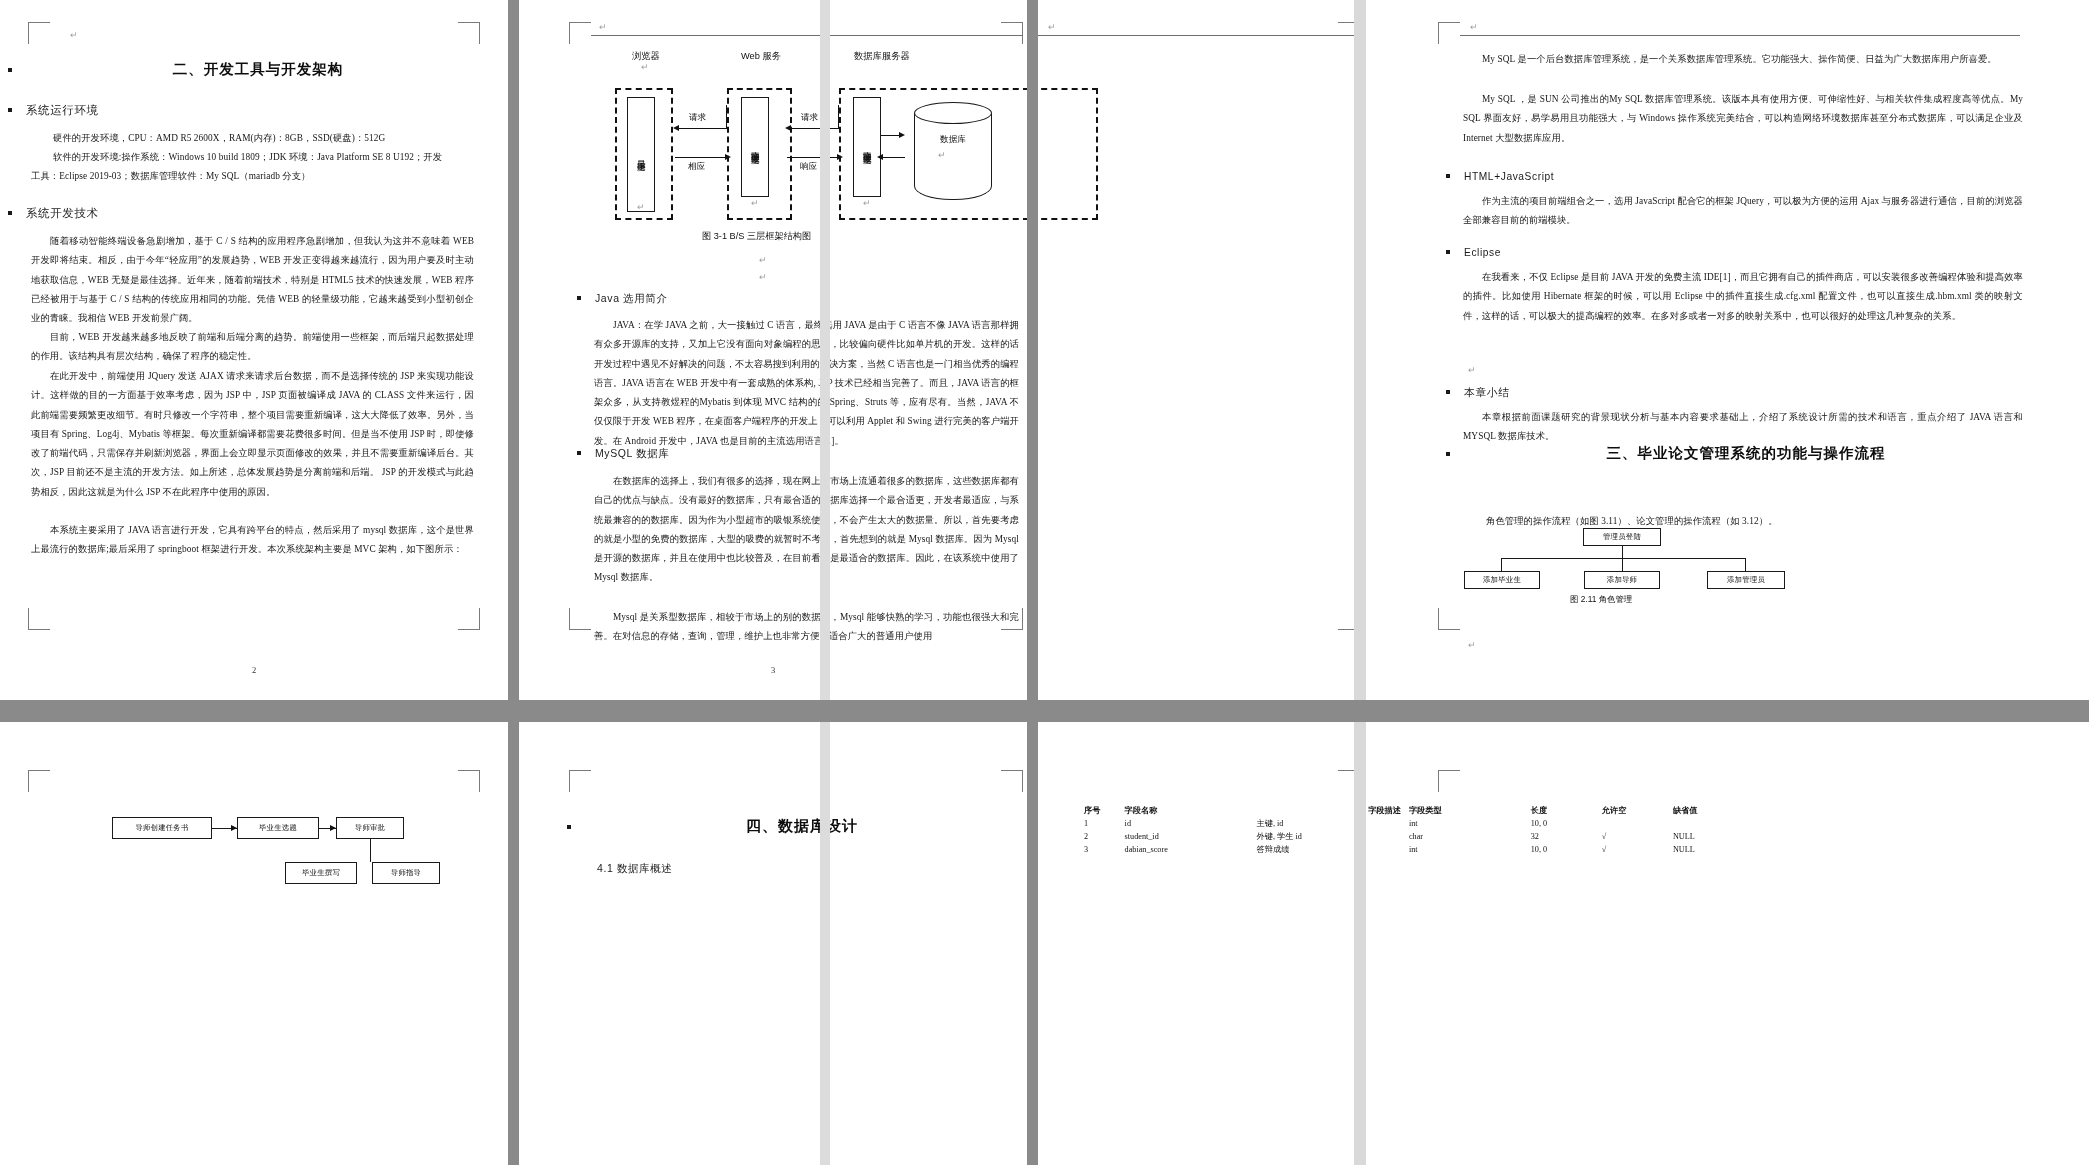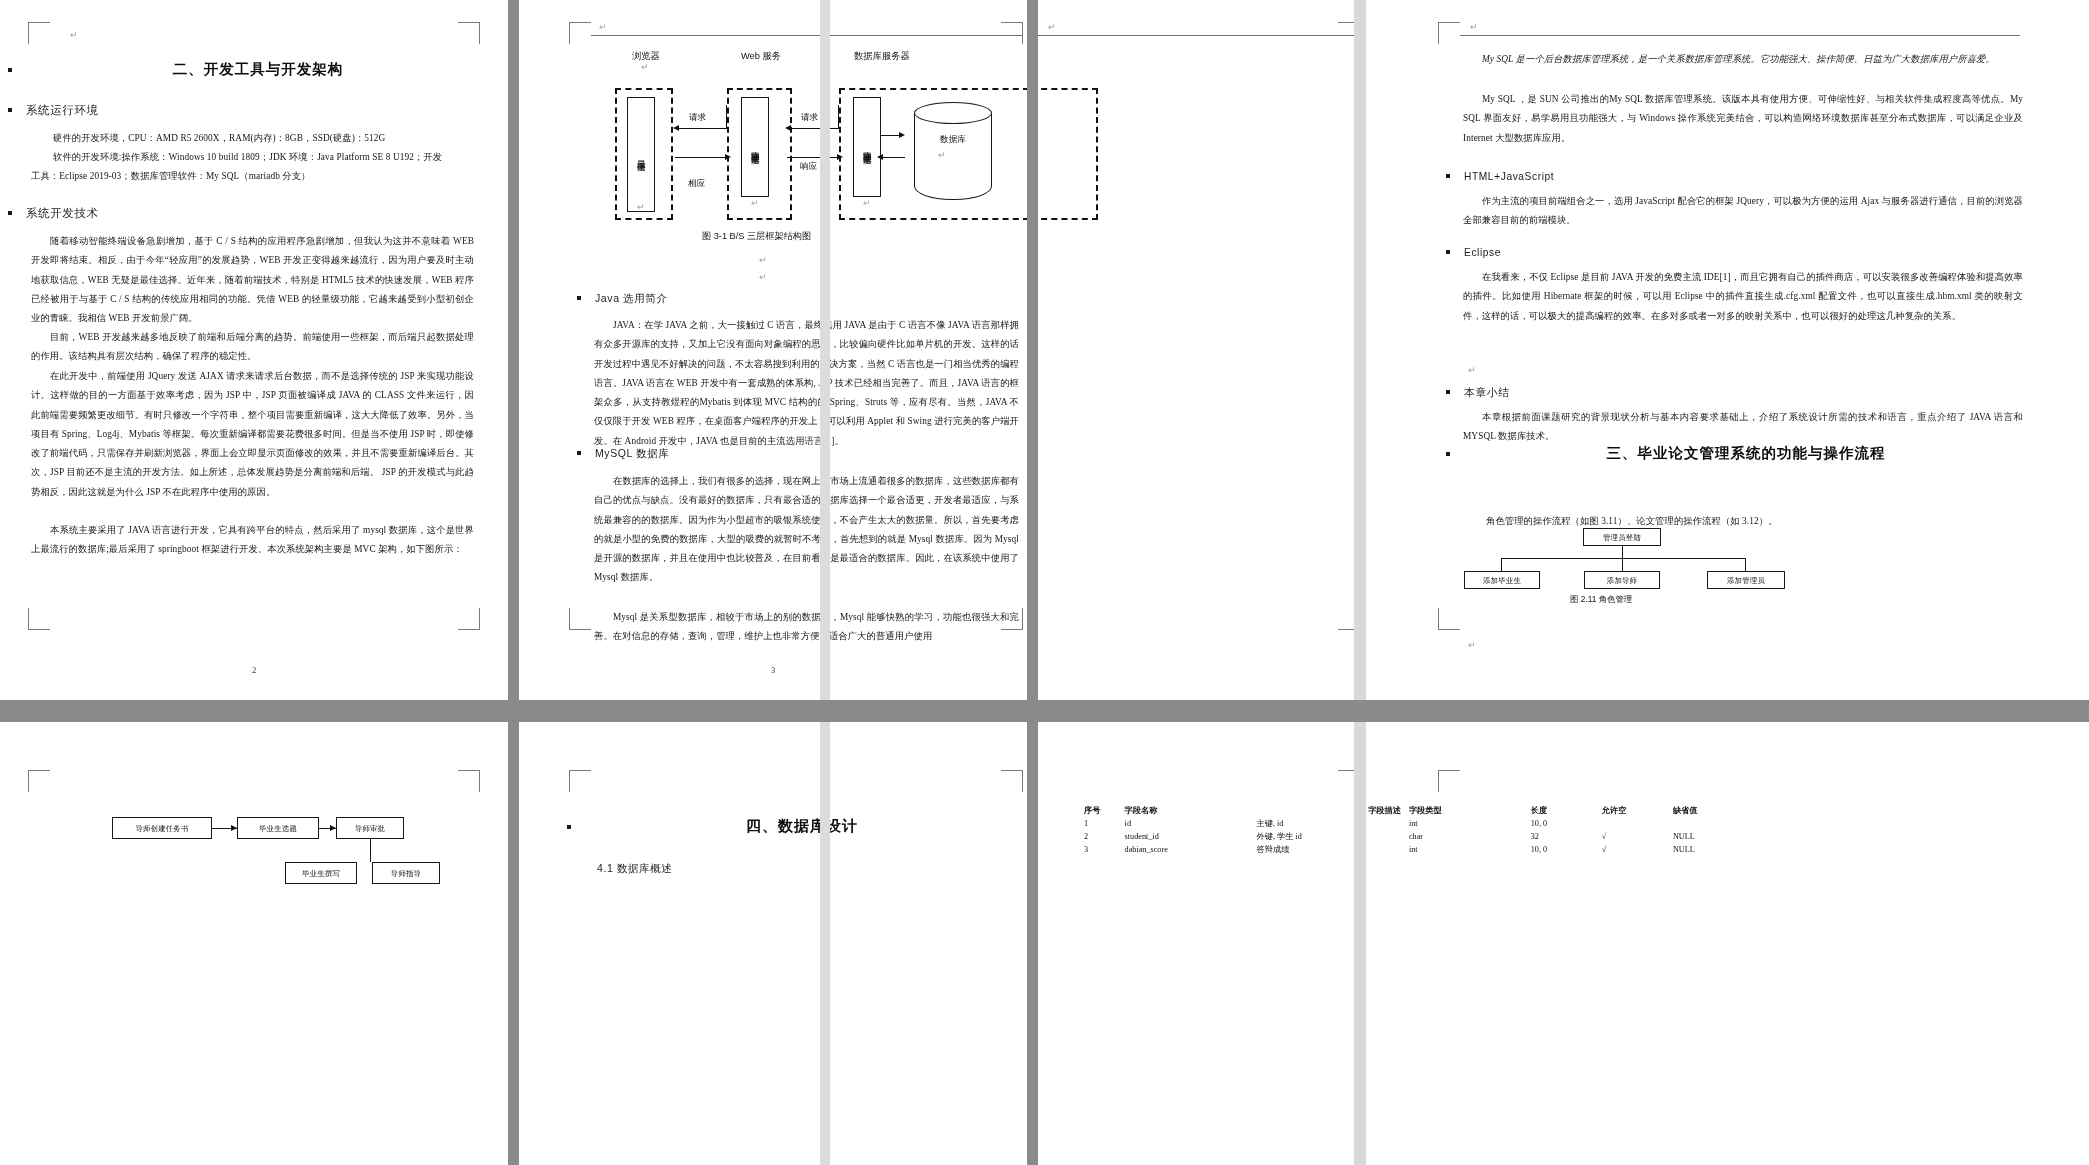--- a/index.html
+++ b/index.html
@@ -152,21 +152,21 @@
     color: #111;
     white-space: nowrap;
   }
 
   
   .fnode {
     position: absolute;
     border: 1px solid #1a1a1a;
     background: #fff;
     font-size: 7.4px;
-    font-family: Liberation Sans, sans-serif;
+    font-family: Liberation Mono, monospace;
     color: #111;
     display: flex;
     align-items: center;
     justify-content: center;
     text-align: center;
     line-height: 9px;
     letter-spacing: 0.2px;
   }
   .fline { position: absolute; background: #1a1a1a; }
 
@@ -264,21 +264,21 @@
         <div class="zbox" style="left:334px; top:97px; width:28px; height:100px;">事物处理逻辑</div>
         <div class="para-mark" style="left:344px; top:198px;">↵</div>
 
         <div class="arrowline" style="left:160px; top:128px; width:48px;"></div>
         <div class="arrowline" style="left:207px; top:105px; width:1.2px; height:24px;"></div>
         <div class="arrowhead ah-left" style="left:154px; top:125px;"></div>
         <div class="zlabel" style="left:170px; top:112px; font-size:8.6px;">请求</div>
 
         <div class="arrowline" style="left:156px; top:157px; width:52px;"></div>
         <div class="arrowhead ah-right" style="left:206px; top:154px;"></div>
-        <div class="zlabel" style="left:169px; top:161px; font-size:8.6px;margin-top:17px;">相应</div>
+        <div class="zlabel" style="left:169px; top:161px; font-size:8.6px;">相应</div>
 
         <div class="arrowline" style="left:272px; top:128px; width:48px;"></div>
         <div class="arrowline" style="left:319px; top:105px; width:1.2px; height:24px;"></div>
         <div class="arrowhead ah-left" style="left:266px; top:125px;"></div>
         <div class="zlabel" style="left:282px; top:112px; font-size:8.6px;">请求</div>
 
         <div class="arrowline" style="left:268px; top:157px; width:52px;"></div>
         <div class="arrowhead ah-right" style="left:318px; top:154px;"></div>
         <div class="zlabel" style="left:281px; top:161px; font-size:8.6px;">响应</div>
 
@@ -327,21 +327,21 @@
       <div class="cmark br" style="left:300px; top:608px;"></div>
       <div class="cmark bl" style="left:400px; top:608px;"></div>
       <div class="hrule" style="left:0px; top:35px; width:322px; height:1.1px; background:#6f6f6f;"></div>
       <div class="hrule" style="left:422px; top:35px; width:560px; height:1.1px; background:#6f6f6f;"></div>
       <div class="para-mark" style="left:10px; top:22px;">↵</div>
 
       <div class="zone" style="left:-190px; top:88px; width:250px; height:132px; border-left:none;"></div>
 
       <div class="para-mark" style="left:432px; top:22px;">↵</div>
 
-      <div class="body-txt indent" style="position:absolute; left:425px; top:50px; width:560px;font-style:italic;">My SQL 是一个后台数据库管理系统，是一个关系数据库管理系统。它功能强大、操作简便、日益为广大数据库用户所喜爱。</div>
+      <div class="body-txt indent" style="position:absolute; left:425px; top:50px; width:560px;">My SQL 是一个后台数据库管理系统，是一个关系数据库管理系统。它功能强大、操作简便、日益为广大数据库用户所喜爱。</div>
       <div class="body-txt indent" style="position:absolute; left:425px; top:90px; width:560px;">My SQL ，是 SUN 公司推出的My SQL 数据库管理系统。该版本具有使用方便、可伸缩性好、与相关软件集成程度高等优点。My SQL 界面友好，易学易用且功能强大，与 Windows 操作系统完美结合，可以构造网络环境数据库甚至分布式数据库，可以满足企业及 Internet 大型数据库应用。</div>
 
       <div class="bullet-row" style="position:absolute; left:400px; top:166px; width:590px;">
         <div class="bl-mark"><span class="bullet-sq"></span></div>
         <div class="bl-body h2" style="font-size:10.2px;">HTML+JavaScript</div>
       </div>
       <div class="body-txt indent" style="position:absolute; left:425px; top:192px; width:560px;">作为主流的项目前端组合之一，选用 JavaScript 配合它的框架 JQuery，可以极为方便的运用 Ajax 与服务器进行通信，目前的浏览器全部兼容目前的前端模块。</div>
 
       <div class="bullet-row" style="position:absolute; left:400px; top:242px; width:590px;">
         <div class="bl-mark"><span class="bullet-sq"></span></div>

